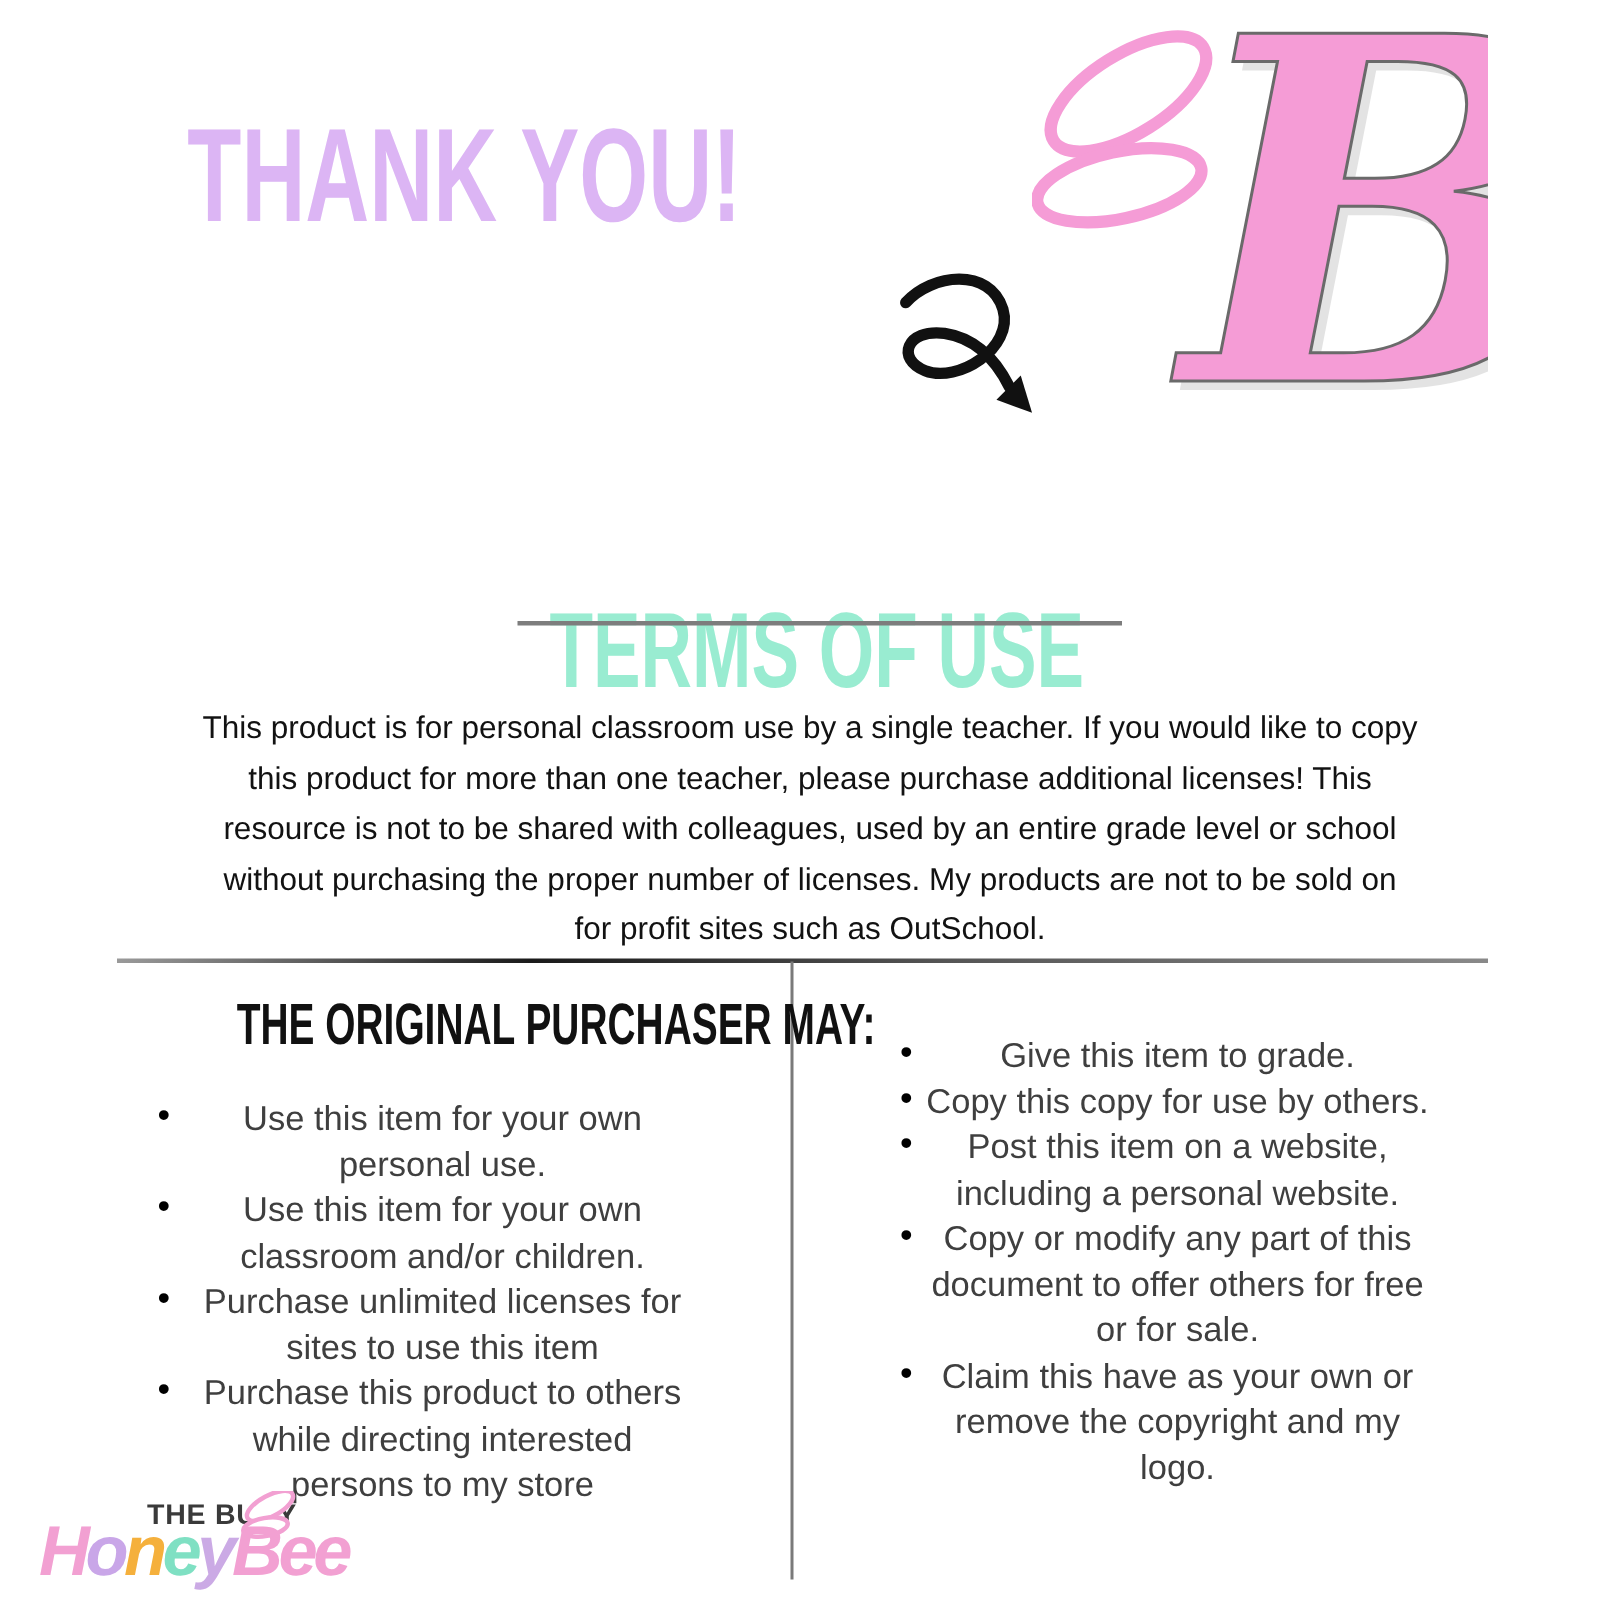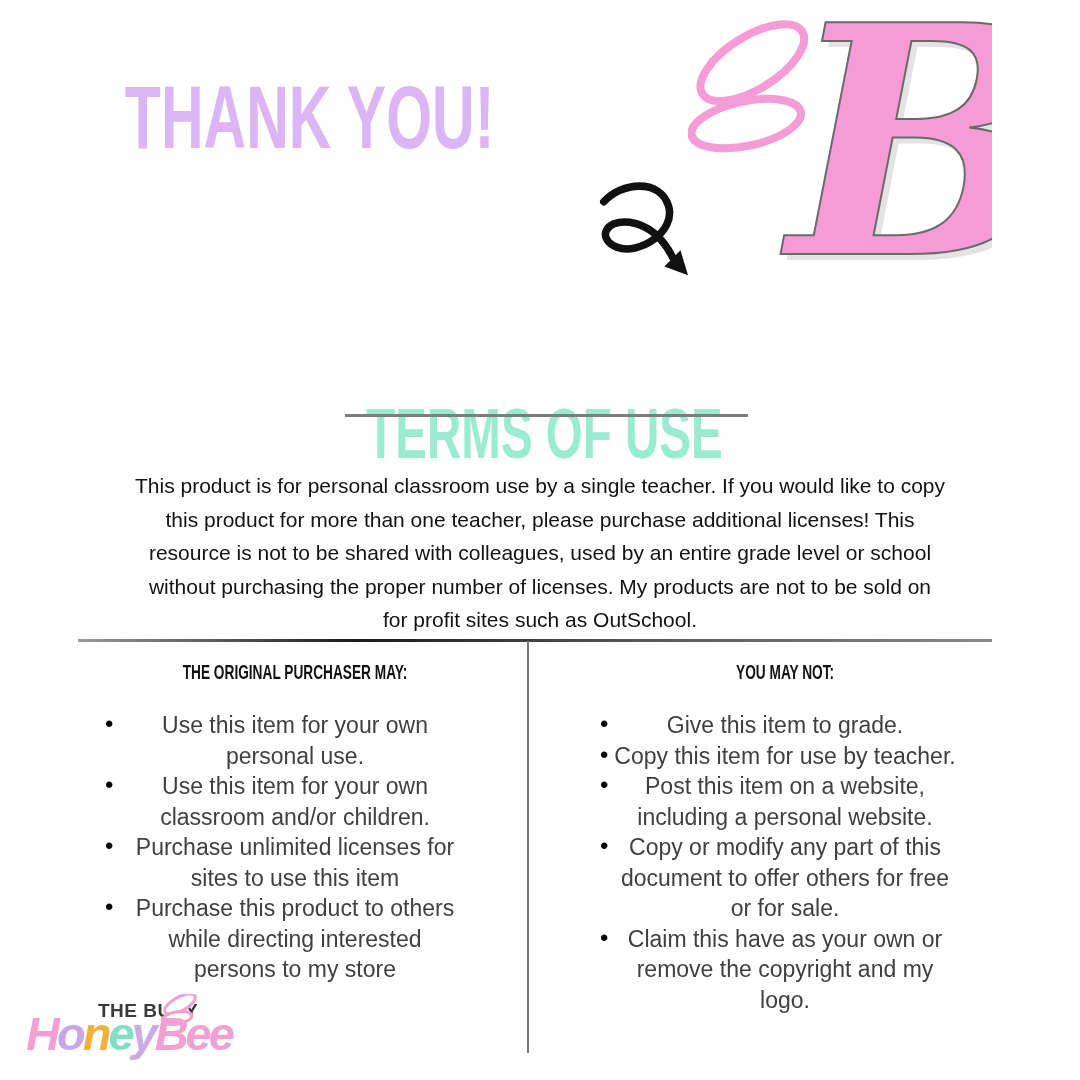--- a/index.html
+++ b/index.html
@@ -29,21 +29,21 @@
   #terms-body{left:45px;top:448px;width:990px;text-align:center;font-size:21px;line-height:33.5px;
               white-space:pre-line;color:#121212;}
 
   #divider-h{left:78px;top:639px;width:920px;height:3px;
              background:linear-gradient(90deg,#9a9a9a,#1a1a1a 30%,#555 60%,#8a8a8a);}
   #divider-v{left:527px;top:641px;width:2px;height:412px;background:#7a7a7a;}
 
   .col{position:absolute;top:662px;}
   #col-left{left:75px;width:440px;}
   #col-right{left:560px;width:450px;}
-  .col-header{text-align:center;font-size:19px;color:#111;}
+  .col-header{text-align:center;font-size:36px;color:#111;}
   .tou-list{list-style:none;margin:26px 0 0 0;padding:0;font-size:23px;line-height:30.5px;color:#3f3f3f;}
   .tou-list li{position:relative;}
   .tou-list .bullet{position:absolute;top:-1px;font-size:24px;color:#000;}
   #col-left .bullet{left:30px;}
   #col-right .bullet{left:40px;}
   .tou-list .txt{text-align:center;white-space:pre-line;}
 
   #footer-logo{left:22px;top:988px;width:230px;height:90px;}
   #footer-top{position:absolute;left:76px;top:12px;font-size:19px;font-weight:900;
               letter-spacing:0.5px;color:#3a3a3a;white-space:nowrap;}
@@ -114,33 +114,30 @@
         <li>
           <span class="bullet">•</span>
           <div class="txt">Purchase this product to others
 while directing interested
 persons to my store</div>
         </li>
       </ul>
   </div>
 
   <div id="col-right" class="col">
-    <div class="col-header display">
-      <span class="condense">YOU MAY NOT:</span>
-    </div>
     <ul class="tou-list">
 
         <li>
           <span class="bullet">•</span>
           <div class="txt">Give this item to grade.</div>
         </li>
 
         <li>
           <span class="bullet">•</span>
-          <div class="txt">Copy this item for use by teacher.</div>
+          <div class="txt">Copy this copy for use by others.</div>
         </li>
 
         <li>
           <span class="bullet">•</span>
           <div class="txt">Post this item on a website,
 including a personal website.</div>
         </li>
 
         <li>
           <span class="bullet">•</span>

